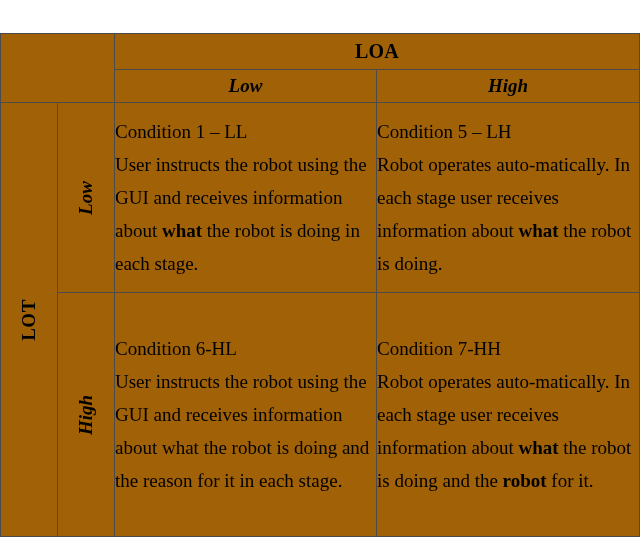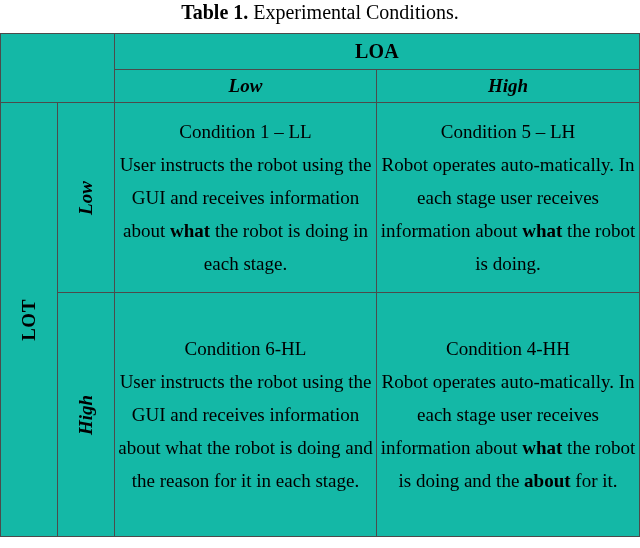--- a/index.html
+++ b/index.html
@@ -45,21 +45,21 @@
   table.cond {
     border-collapse: collapse;
     table-layout: fixed;
     width: 639px;
     font-size: 19px;
   }
   table.cond td {
     border: 1px solid #4b4b4b;
     padding: 0;
     vertical-align: middle;
-    background: #14b8a6;
+    background: #a16207;
     font-family: Liberation Serif, serif;
   }
 
   
   .col-lot   { width: 57px; }
   .col-level { width: 57px; }
   .col-low   { width: 262px; }
   .col-high  { width: 263px; }
 
   
@@ -98,41 +98,37 @@
     letter-spacing: 0.5px;
   }
   .rot-level {
     font-weight: bold;
     font-style: italic;
     font-size: 19px;
   }
 
   
   .cell-body {
-    text-align: center;
     padding: 6px 9px 8px 9px;
     line-height: 33px;
     font-size: 19px;
   }
   .cell-body .ttl {
     display: block;
   }
   .cell-body b { font-weight: bold; }
 
   .row-low  td.cell-body { height: 189px; }
   .row-high td.cell-body { height: 243px; }
 </style>
 </head>
 <body>
 
 <div class="page">
 
-  <div class="caption">
-    <span class="cap-bold">Table 1.</span><span class="cap-rest"> Experimental Conditions.</span>
-  </div>
 
   <div class="tbl-wrap">
     <table class="cond">
       <colgroup>
         <col class="col-lot">
         <col class="col-level">
         <col class="col-low">
         <col class="col-high">
       </colgroup>
       <tbody>
@@ -163,21 +159,21 @@
         </tr>
 
         <tr class="row-high">
           <td class="rot-cell">
             <span class="rot-inner rot-level">High</span>
           </td>
           <td class="cell-body">
             <span class="ttl">Condition 6-HL</span><span>User instructs the robot using the GUI and receives information about what the robot is doing and the reason for it in each stage.</span>
           </td>
           <td class="cell-body">
-            <span class="ttl">Condition 4-HH</span><span>Robot operates auto-matically. In each stage user receives information about </span><b>what</b><span> the robot is doing and the </span><b>about</b><span> for it.</span>
+            <span class="ttl">Condition 7-HH</span><span>Robot operates auto-matically. In each stage user receives information about </span><b>what</b><span> the robot is doing and the </span><b>robot</b><span> for it.</span>
           </td>
         </tr>
 
       </tbody>
     </table>
   </div>
 
 </div>
 
 </body></html>

